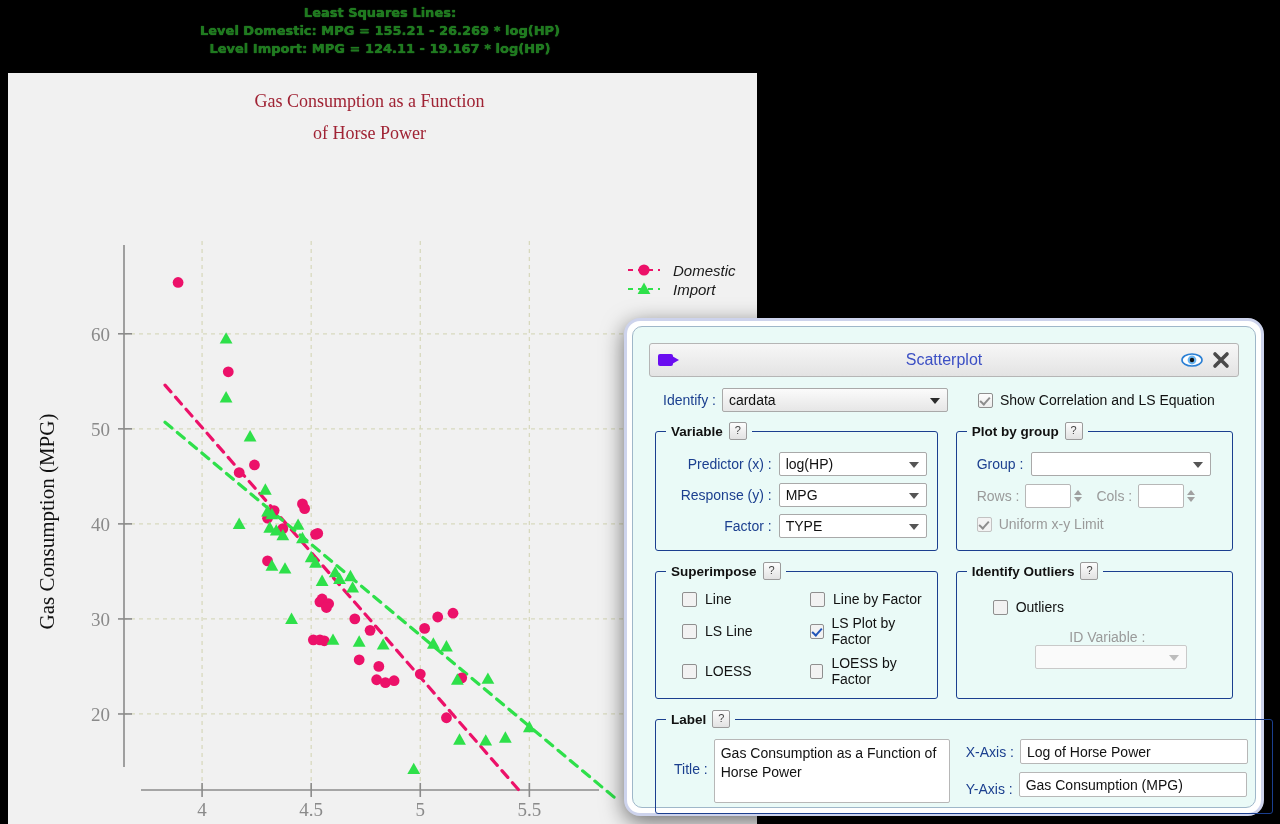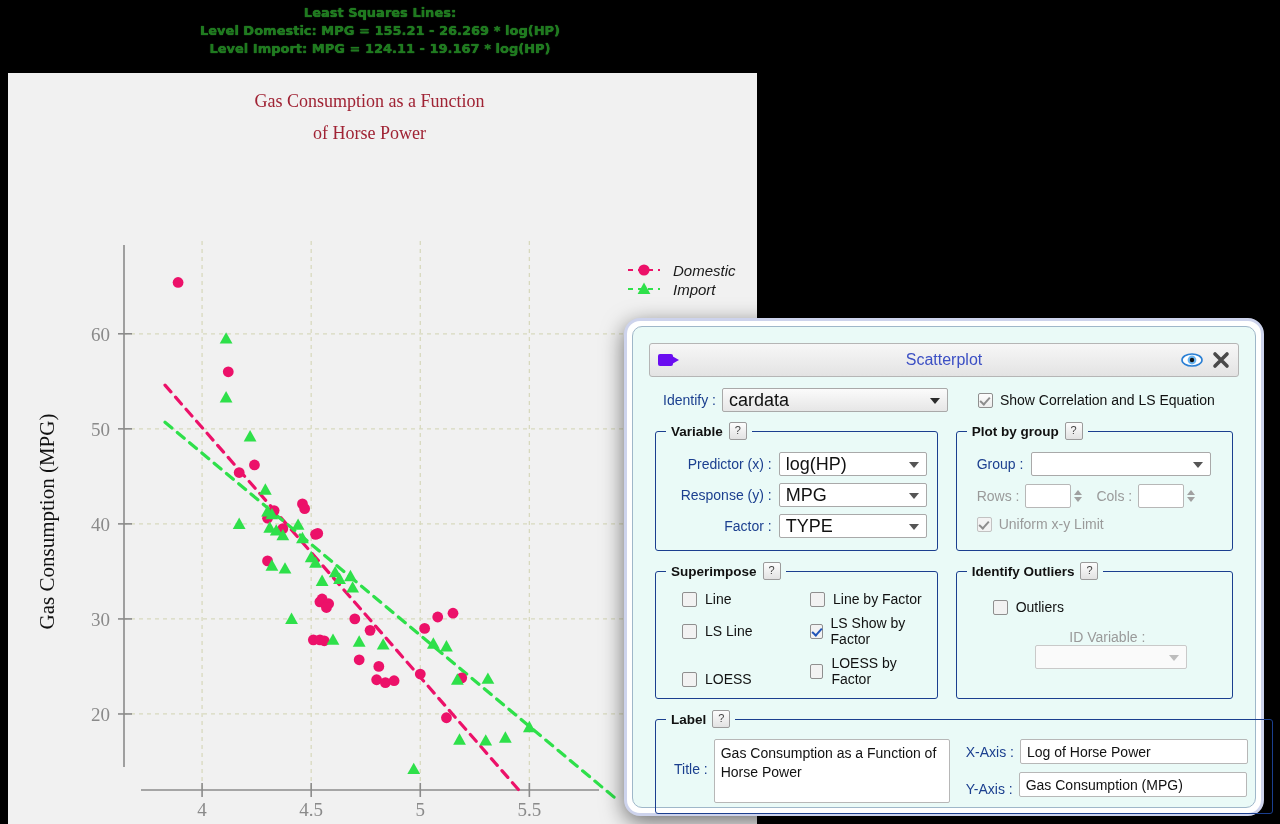--- a/index.html
+++ b/index.html
@@ -78,21 +78,21 @@
   .content{padding:6px 6px 0 6px;}
   .row-dataset{display:flex;align-items:center;margin:5px 0 10px 8px;}
   .lbl-blue{color:#1b3f8f;font-size:14px;}
   .lbl-dark{color:#111;font-size:14px;}
   .lbl-gray{color:#9a9a9a;font-size:14px;}
 
   select.combo,div.combo{
     -webkit-appearance:none;appearance:none;
     background:linear-gradient(#fbfbfb,#e6e6e6);
     border:1px solid #a9a9a9;border-radius:2px;
-    font-family:"Liberation Sans",sans-serif;font-size:18px;color:#111;
+    font-family:"Liberation Sans",sans-serif;font-size:14px;color:#111;
     padding:2px 22px 2px 6px;box-sizing:border-box;height:24px;
     position:relative;display:flex;align-items:center;
   }
   div.combo.white{background:#fff;}
   div.combo .arrow{
     position:absolute;right:7px;top:9px;width:0;height:0;
     border-left:5px solid transparent;border-right:5px solid transparent;
     border-top:6px solid #2b2b2b;
   }
   div.combo.white .arrow{border-top-color:#555;}
@@ -385,23 +385,23 @@
             <div style="display: flex; align-items: center;">
               <span class="cb inner"></span>
               <span class="lbl-dark" style="margin-left: 8px;">Line by Factor</span>
             </div>
             <div style="display: flex; align-items: center;">
               <span class="cb inner"></span>
               <span class="lbl-dark" style="margin-left: 8px;">LS Line</span>
             </div>
             <div style="display: flex; align-items: center;">
               <span class="cb inner checked"></span>
-              <span class="lbl-dark" style="margin-left: 8px;">LS Show by Factor</span>
-            </div>
-            <div style="display: flex; align-items: flex-end;">
+              <span class="lbl-dark" style="margin-left: 8px;">LS Plot by Factor</span>
+            </div>
+            <div style="display: flex; align-items: center;">
               <span class="cb inner"></span>
               <span class="lbl-dark" style="margin-left: 8px;">LOESS</span>
             </div>
             <div style="display: flex; align-items: center;">
               <span class="cb inner"></span>
               <span class="lbl-dark" style="margin-left: 8px;">LOESS by Factor</span>
             </div>
           </div>
       </fieldset>
 

